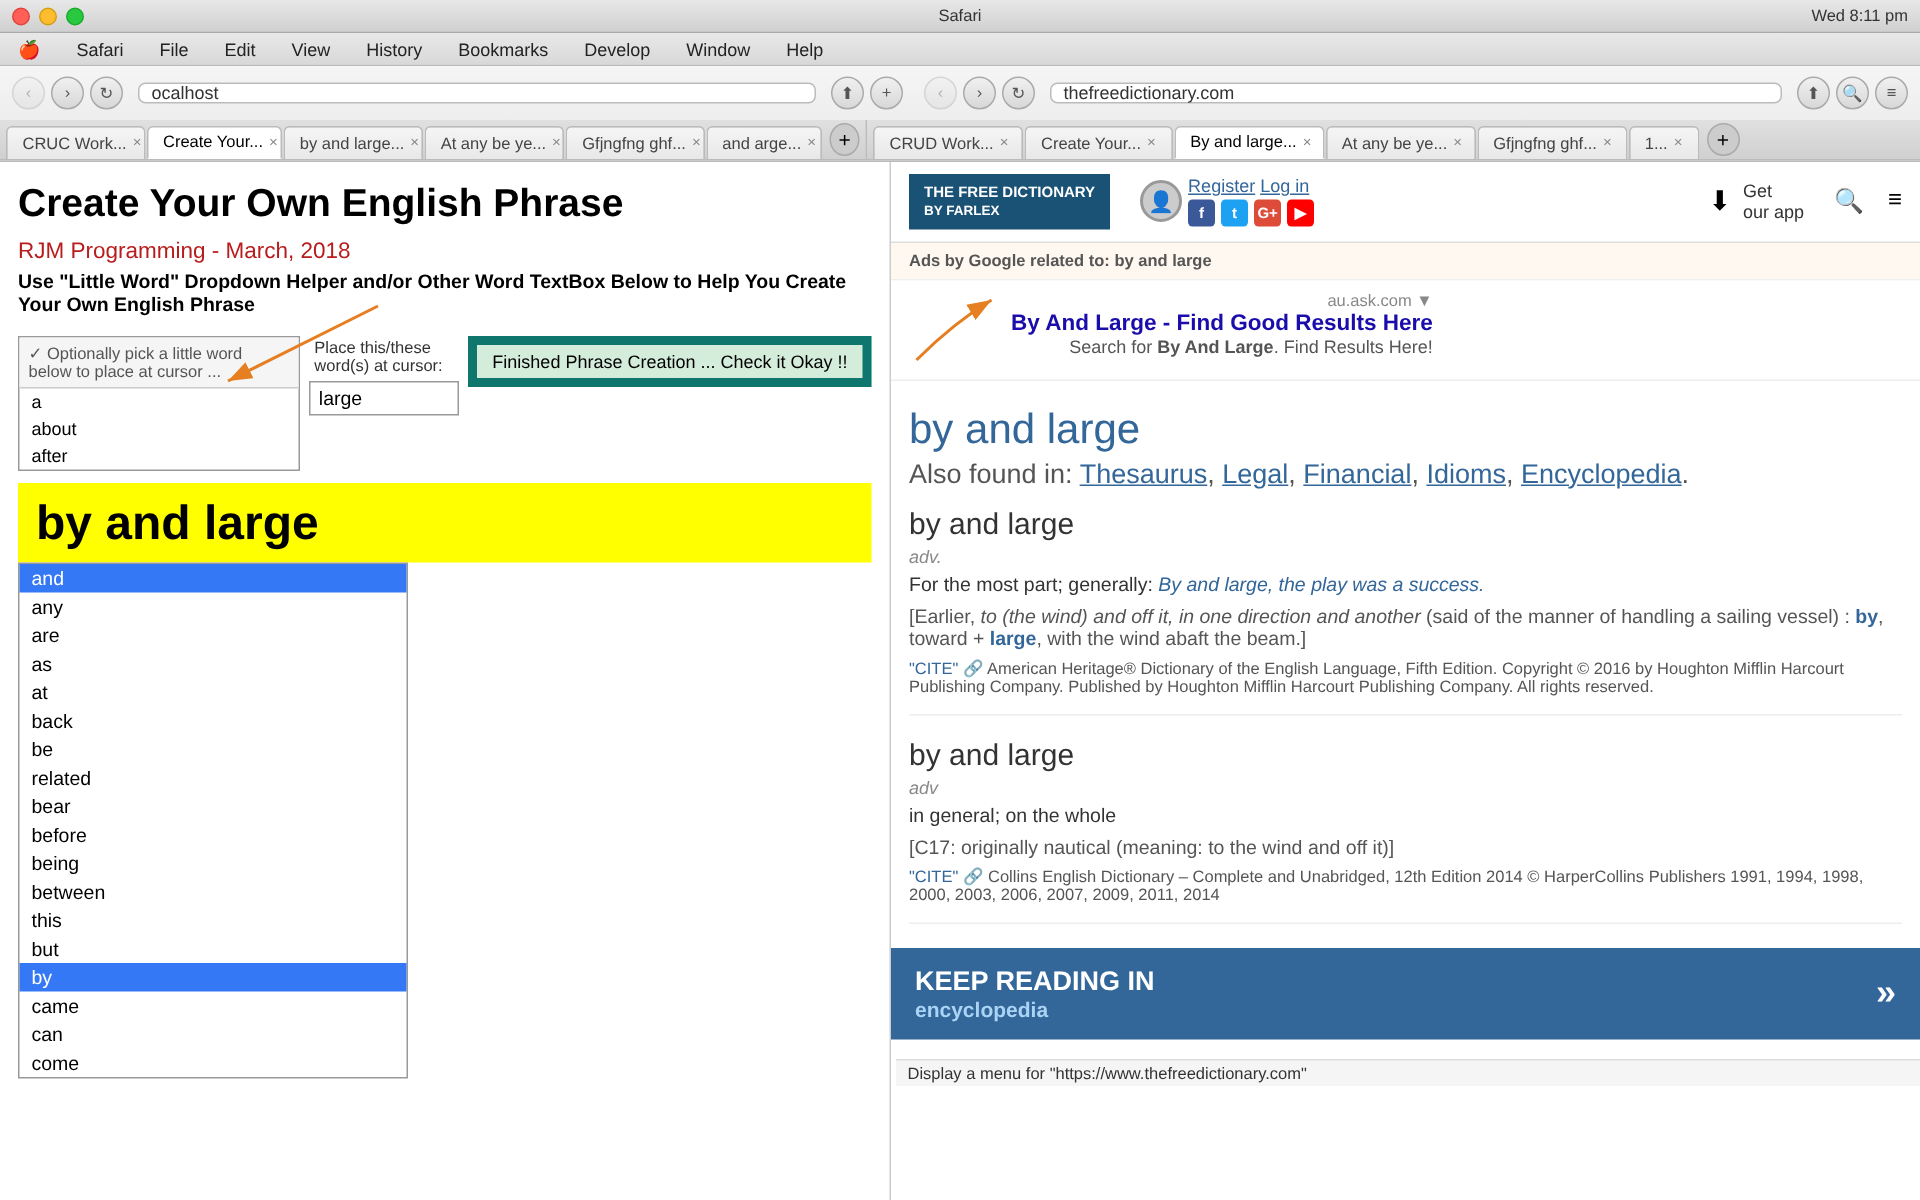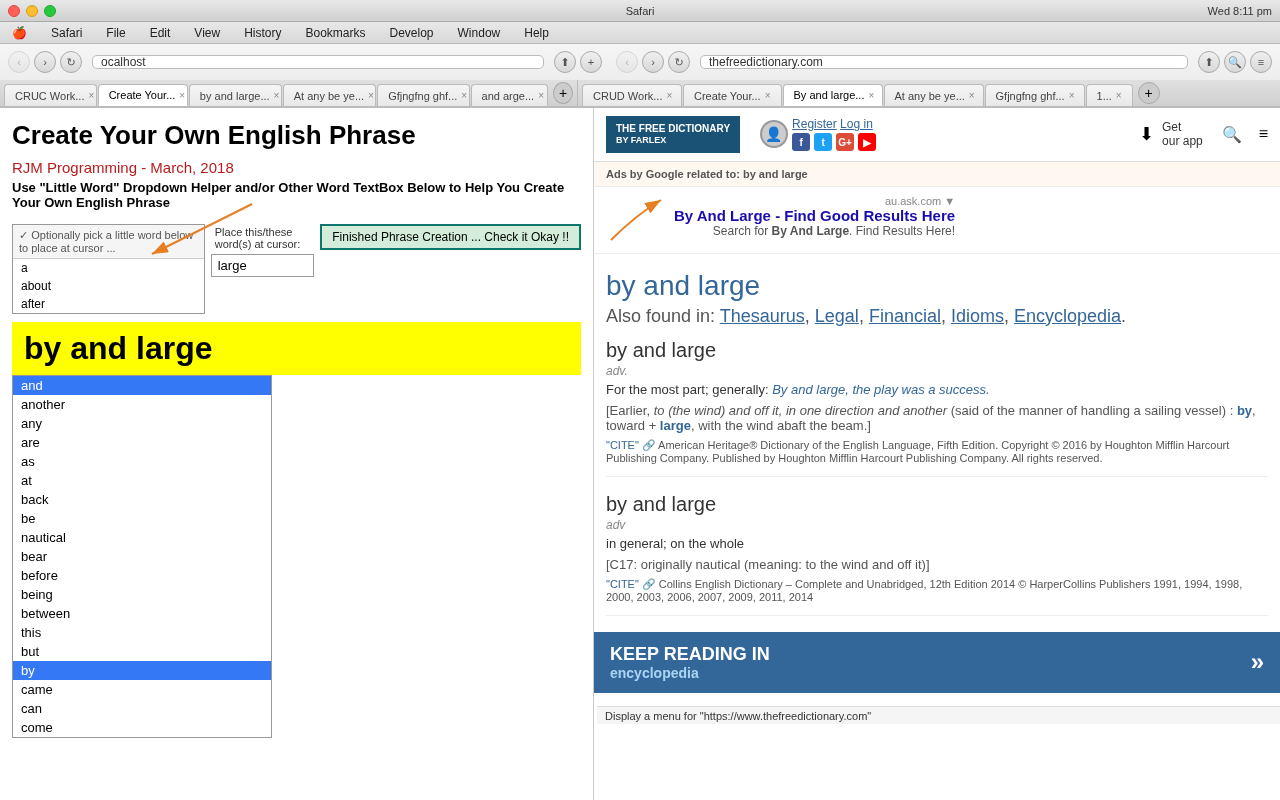--- a/index.html
+++ b/index.html
@@ -179,21 +179,21 @@
     .word-place-input {
       width: 100%;
       border: 1px solid #999;
       padding: 3px 6px;
       font-size: 13px;
       color: #000;
     }
 
     .phrase-btn {
       background: #d4edda;
-      border: 2px solid #0f766e;
+      border: 6px solid #0f766e;
       padding: 4px 10px;
       font-size: 12px;
       cursor: pointer;
       color: #000;
       white-space: nowrap;
     }
 
     
     .phrase-box {
       background: #ffff00;
@@ -435,28 +435,27 @@
           </marker>
         </defs>
         <path d="M 140 10 Q 80 40 40 60" stroke="#e67e22" stroke-width="2" fill="none" marker-end="url(#arrowhead1)"></path>
       </svg>
     </div>
 
     <div class="phrase-box">by and large</div>
 
     <div class="word-dropdown">
       <div class="word-dropdown-item selected">and</div>
-      <div class="word-dropdown-item">another</div>
       <div class="word-dropdown-item">any</div>
       <div class="word-dropdown-item">are</div>
       <div class="word-dropdown-item">as</div>
       <div class="word-dropdown-item">at</div>
       <div class="word-dropdown-item">back</div>
       <div class="word-dropdown-item">be</div>
-      <div class="word-dropdown-item">nautical</div>
+      <div class="word-dropdown-item">related</div>
       <div class="word-dropdown-item">bear</div>
       <div class="word-dropdown-item">before</div>
       <div class="word-dropdown-item">being</div>
       <div class="word-dropdown-item">between</div>
       <div class="word-dropdown-item">this</div>
       <div class="word-dropdown-item">but</div>
       <div class="word-dropdown-item selected2">by</div>
       <div class="word-dropdown-item">came</div>
       <div class="word-dropdown-item">can</div>
       <div class="word-dropdown-item">come</div>

